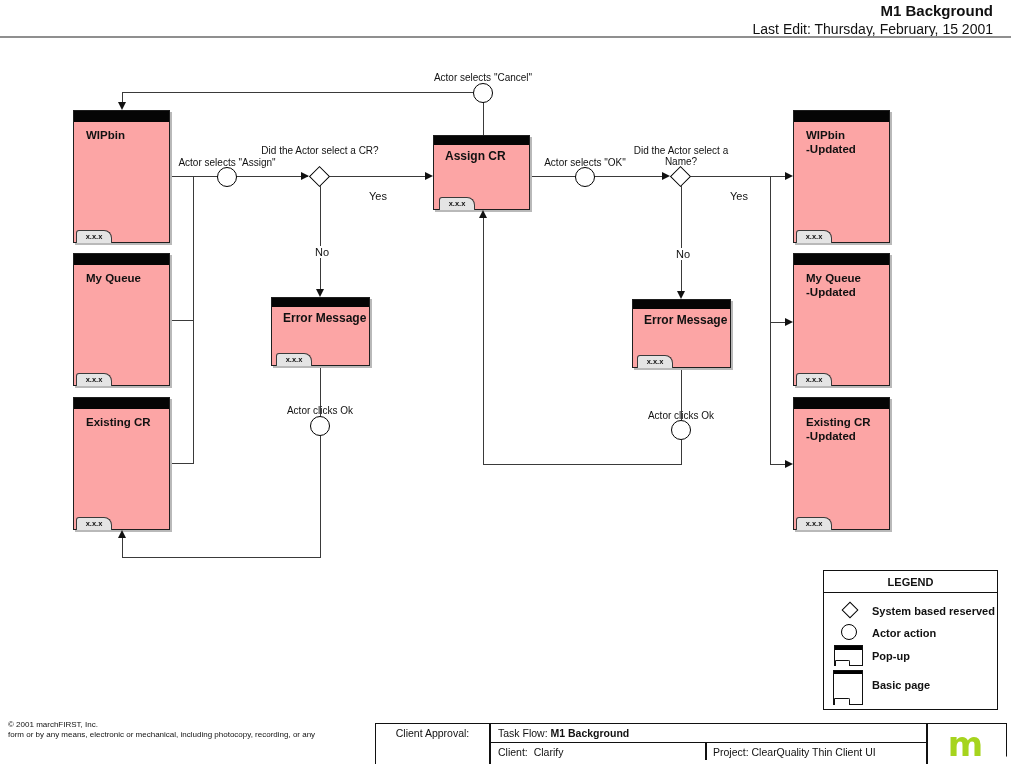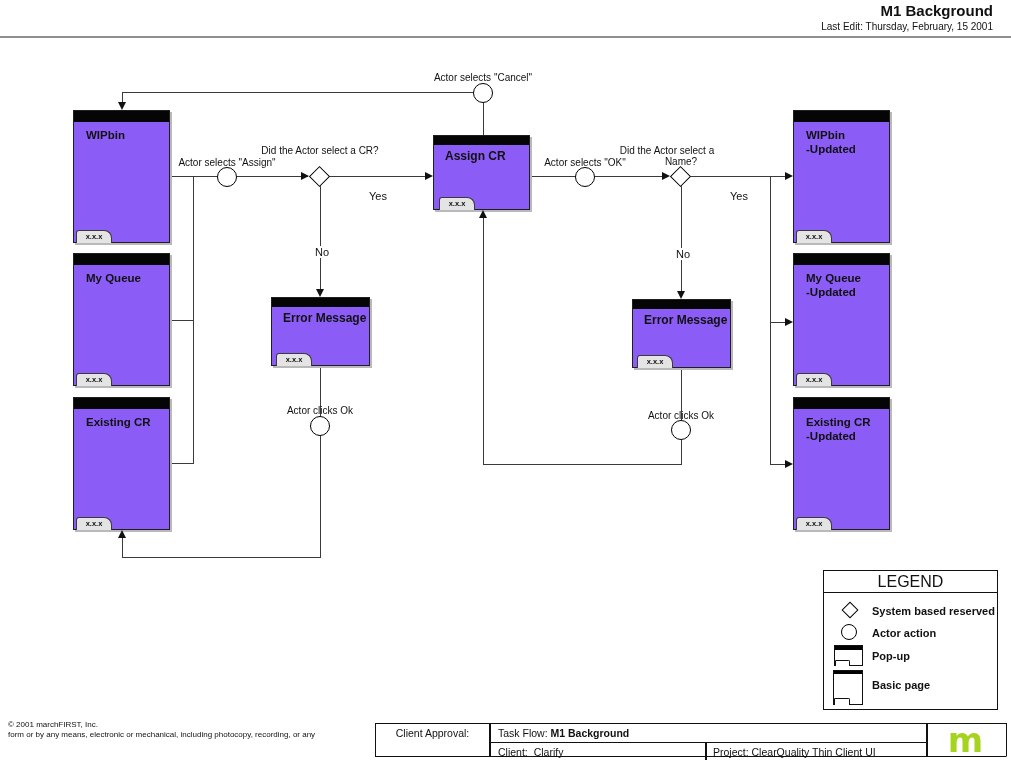--- a/index.html
+++ b/index.html
@@ -1,33 +1,33 @@
 <!DOCTYPE html>
 <html><head>
 <meta charset="utf-8">
 <style>
   html,body{margin:0;padding:0;background:#fff;}
   .canvas{position:relative;width:1011px;height:764px;background:#fff;
           font-family:"Liberation Sans", sans-serif;color:#111;overflow:hidden;border-radius:20px;}
 
   
   .doc-title{position:absolute;right:18px;top:2px;font-size:15px;font-weight:bold;}
-  .doc-subtitle{position:absolute;right:18px;top:21px;font-size:10px;}
+  .doc-subtitle{position:absolute;right:18px;top:21px;font-size:14px;}
   .top-rule{position:absolute;left:0;top:36px;width:1011px;height:2px;background:#8f8f8f;}
 
   
   .hl,.vl{position:absolute;background:#3a3a3a;z-index:1;}
   .hl{height:1px;} .vl{width:1px;}
   .arr{position:absolute;width:0;height:0;z-index:4;}
   .arr-d{border-left:4.5px solid transparent;border-right:4.5px solid transparent;border-top:8px solid #111;}
   .arr-u{border-left:4.5px solid transparent;border-right:4.5px solid transparent;border-bottom:8px solid #111;}
   .arr-r{border-top:4.5px solid transparent;border-bottom:4.5px solid transparent;border-left:8px solid #111;}
 
   
-  .page,.popup{position:absolute;background:#8b5cf6;border:1.5px solid #1f1f1f;
+  .page,.popup{position:absolute;background:#fca5a5;border:1.5px solid #1f1f1f;
                box-sizing:border-box;z-index:3;box-shadow:2px 2px 0 #b9b9b9;}
   .page{width:97px;height:133px;}
   .bar{position:absolute;left:0;top:0;right:0;height:11px;background:#050505;}
   .popup-bar{height:9px;}
   .ptitle{position:absolute;left:12px;top:17px;font-size:11.5px;font-weight:bold;line-height:15px;white-space:pre;}
   .psub{position:absolute;left:12px;top:32px;font-size:11.5px;font-weight:bold;}
   .popup-title{left:11px;top:13px;font-size:12px;}
   .tab{position:absolute;left:2px;bottom:-1px;min-width:26px;height:12px;background:#e4e4e4;
        border:1.2px solid #3a3a3a;border-bottom:none;border-radius:3px 8px 0 0;
        font-size:7.5px;font-weight:bold;text-align:center;line-height:12px;padding:0 4px;z-index:4;}
@@ -40,36 +40,36 @@
 
   
   .lbl{position:absolute;font-size:10px;line-height:11px;text-align:center;z-index:6;}
   .lbl-bg{position:absolute;font-size:11px;line-height:12px;text-align:center;z-index:6;
           background:#fff;padding:0 3px;margin-top:20px;}
 
   
   .legend{position:absolute;left:823px;top:570px;width:175px;height:140px;
           border:1.5px solid #111;box-sizing:border-box;background:#fff;z-index:3;}
   .legend-title{position:absolute;left:0;top:0;width:100%;height:22px;line-height:22px;
-                text-align:center;font-size:16px;font-weight:normal;border-bottom:1.5px solid #111;box-sizing:border-box;}
+                text-align:center;font-size:11px;font-weight:bold;border-bottom:1.5px solid #111;box-sizing:border-box;}
   .legend-label{position:absolute;left:48px;font-size:11px;font-weight:bold;}
   .lg-diamond{position:absolute;left:20px;top:33px;width:12px;height:12px;border:1.3px solid #000;
               background:#fff;transform:rotate(45deg);box-sizing:border-box;}
   .lg-circle{position:absolute;left:17px;top:53px;width:16px;height:16px;border-radius:50%;
              border:1.3px solid #000;background:#fff;box-sizing:border-box;}
   .lg-popup{position:absolute;left:10px;top:74px;width:29px;height:21px;border:1.4px solid #111;box-sizing:border-box;background:#fff;}
   .lg-popup .gbar{position:absolute;left:0;top:0;right:0;height:4px;background:#000;}
   .lg-basic{position:absolute;left:9px;top:99px;width:30px;height:35px;border:1.4px solid #111;box-sizing:border-box;background:#fff;}
   .lg-basic .gbar{position:absolute;left:0;top:0;right:0;height:2.5px;background:#000;}
   .gtab{position:absolute;left:0;bottom:-1px;width:13px;height:5px;border:1px solid #111;
         border-bottom:none;background:#fff;border-radius:1px 2px 0 0;}
 
   
   .copyright{position:absolute;left:8px;top:720px;width:335px;font-size:8px;line-height:10px;}
-  .apptable{position:absolute;left:375px;top:723px;width:632px;height:34px;
+  .apptable{position:absolute;left:375px;top:723px;width:632px;height:42px;
             border:1.5px solid #111;box-sizing:border-box;background:#fff;z-index:3;font-size:10.5px;}
   .tdiv{position:absolute;background:#111;}
   .cell-text{position:absolute;white-space:nowrap;}
   .logo{position:absolute;left:550px;top:0;width:79px;height:100%;display:flex;
         align-items:center;justify-content:center;font-size:34px;font-weight:bold;
         font-family:"DejaVu Sans", sans-serif;}
 </style>
 </head>
 <body>
 
@@ -172,21 +172,21 @@
   <div class="circle" style="left:310px;top:416px"></div>
   <div class="circle" style="left:671px;top:420px"></div>
 
   <div class="diamond" style="left:312px;top:169px"></div>
   <div class="diamond" style="left:673px;top:169px"></div>
 
   <div class="lbl" style="left:423px;top:72px;width:120px">Actor selects "Cancel"</div>
   <div class="lbl" style="left:167px;top:157px;width:120px">Actor selects "Assign"</div>
   <div class="lbl" style="left:525px;top:157px;width:120px">Actor selects "OK"</div>
   <div class="lbl" style="left:250px;top:145px;width:140px">Did the Actor select a CR?</div>
-  <div class="lbl" style="left:607px;top:145px;width:120px">Did the Actor select a</div>
+  <div class="lbl" style="left:621px;top:145px;width:120px">Did the Actor select a</div>
   <div class="lbl" style="left:621px;top:156px;width:120px">Name?</div>
   <div class="lbl-bg" style="left:366px;top:170px">Yes</div>
   <div class="lbl-bg" style="left:727px;top:170px">Yes</div>
   <div class="lbl-bg" style="left:312px;top:226px">No</div>
   <div class="lbl-bg" style="left:673px;top:228px">No</div>
   <div class="lbl" style="left:260px;top:405px;width:120px">Actor clicks Ok</div>
   <div class="lbl" style="left:621px;top:410px;width:120px">Actor clicks Ok</div>
 
   <div class="legend">
     <div class="legend-title">LEGEND</div>

